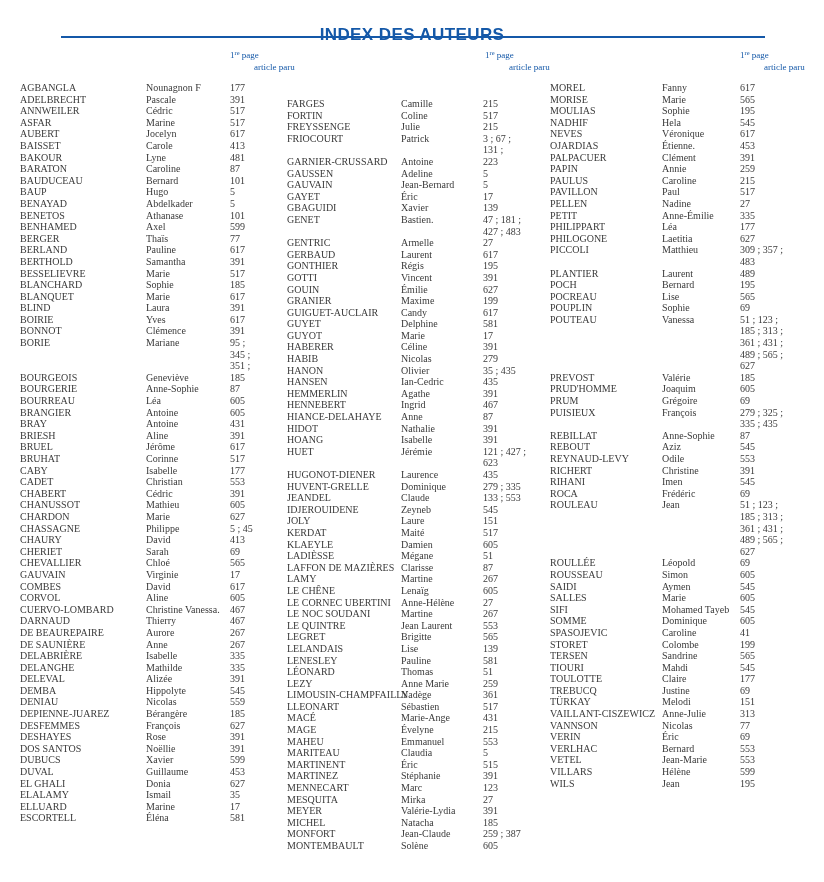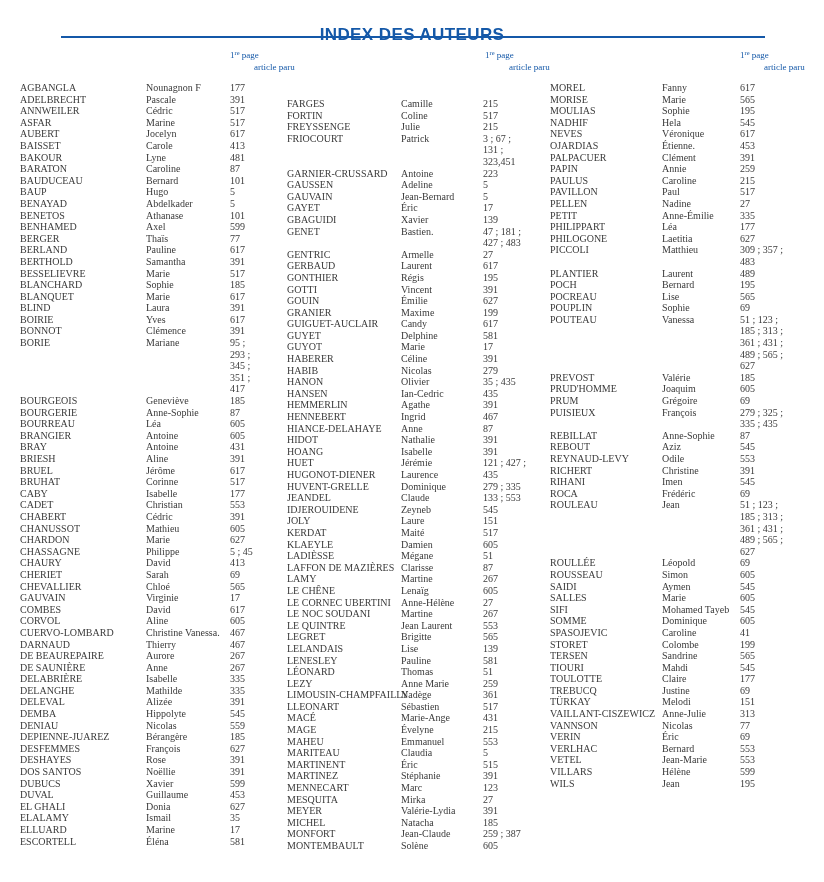--- a/index.html
+++ b/index.html
@@ -167,36 +167,26 @@
         <span class="pg">391</span>
       </div>
       <div class="row">
         <span class="nm">BORIE</span>
         <span class="fn">Mariane</span>
         <span class="pg">95 ;</span>
       </div>
       <div class="row">
         <span class="nm"></span>
         <span class="fn"></span>
-        <span class="pg">293 ;</span>
-      </div>
-      <div class="row">
-        <span class="nm"></span>
-        <span class="fn"></span>
         <span class="pg">345 ;</span>
       </div>
       <div class="row">
         <span class="nm"></span>
         <span class="fn"></span>
         <span class="pg">351 ;</span>
-      </div>
-      <div class="row">
-        <span class="nm"></span>
-        <span class="fn"></span>
-        <span class="pg">417</span>
       </div>
       <div class="row">
         <span class="nm">BOURGEOIS</span>
         <span class="fn">Geneviève</span>
         <span class="pg">185</span>
       </div>
       <div class="row">
         <span class="nm">BOURGERIE</span>
         <span class="fn">Anne-Sophie</span>
         <span class="pg">87</span>
@@ -407,25 +397,20 @@
         <span class="nm">FRIOCOURT</span>
         <span class="fn">Patrick</span>
         <span class="pg">3 ; 67 ;</span>
       </div>
       <div class="row">
         <span class="nm"></span>
         <span class="fn"></span>
         <span class="pg">131 ;</span>
       </div>
       <div class="row">
-        <span class="nm"></span>
-        <span class="fn"></span>
-        <span class="pg">323,451</span>
-      </div>
-      <div class="row">
         <span class="nm">GARNIER-CRUSSARD</span>
         <span class="fn">Antoine</span>
         <span class="pg">223</span>
       </div>
       <div class="row">
         <span class="nm">GAUSSEN</span>
         <span class="fn">Adeline</span>
         <span class="pg">5</span>
       </div>
       <div class="row">
@@ -540,20 +525,25 @@
       </div>
       <div class="row">
         <span class="nm">HOANG</span>
         <span class="fn">Isabelle</span>
         <span class="pg">391</span>
       </div>
       <div class="row">
         <span class="nm">HUET</span>
         <span class="fn">Jérémie</span>
         <span class="pg">121 ; 427 ;</span>
+      </div>
+      <div class="row">
+        <span class="nm"></span>
+        <span class="fn"></span>
+        <span class="pg">623</span>
       </div>
       <div class="row">
         <span class="nm">HUGONOT-DIENER</span>
         <span class="fn">Laurence</span>
         <span class="pg">435</span>
       </div>
       <div class="row">
         <span class="nm">HUVENT-GRELLE</span>
         <span class="fn">Dominique</span>
         <span class="pg">279 ; 335</span>

